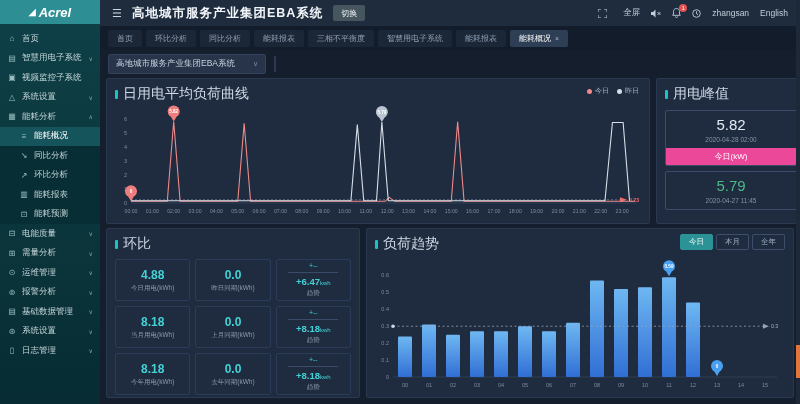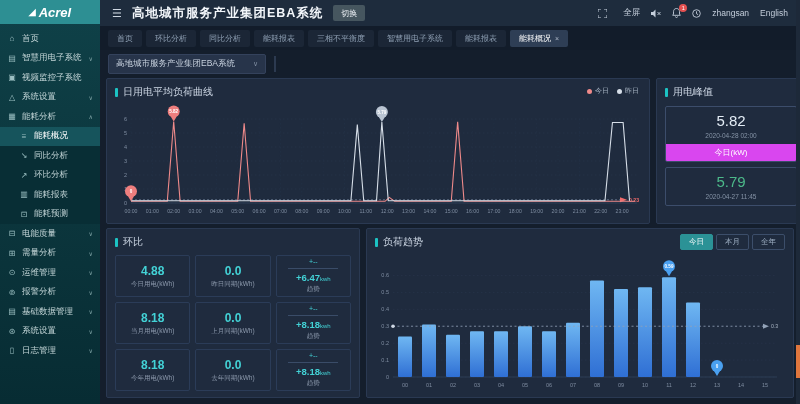--- a/index.html
+++ b/index.html
@@ -56,37 +56,37 @@
   .sel-org { width:158px; }
   .sel-dev { width:100px; }
   .vdiv { width:2px; height:16px; background:#2c3a50; }
 
   
   .panel { position:absolute; background:#1f2b3e; border:1px solid #2a3952; border-radius:2px; }
   #chart-panel  { left:106px; top:78px;  width:544px; height:146px; }
   #peak-panel   { left:656px; top:78px;  width:150px; height:146px; }
   #huanbi-panel { left:106px; top:228px; width:254px; height:170px;text-align:right; }
   #trend-panel  { left:366px; top:228px; width:428px; height:170px; }
-  .ptitle { display:flex; align-items:center; gap:5px; padding:6px 8px 2px; font-size:10px;
+  .ptitle { display:flex; align-items:center; gap:5px; padding:6px 8px 2px; font-size:14px;
     color:#cfd9e6; }
   .accent { width:3px; height:9px; background:#1cc3c3; border-radius:1px; }
 
   .legend { position:absolute; right:10px; top:7px; display:flex; gap:8px; font-size:7px;
     color:#aab6c5; align-items:center; }
   .legend .litem { display:flex; align-items:center; gap:3px; cursor:pointer; }
   .ldot { width:5px; height:5px; border-radius:50%; display:inline-block; }
 
   
   .pcard { margin:5px 8px 0; border:1px solid #3c4d6b; border-radius:2px; text-align:center;
     overflow:hidden; }
   .pval { font-size:15px; color:#e3ecf5; padding-top:5px; }
   .pval.green { color:#4cb98a; }
   .ptime { font-size:6.5px; color:#8593a6; padding:3px 0 5px; }
   .pfoot { height:17px; line-height:17px; font-size:8px; color:#fff; cursor:pointer; }
-  .pfoot.blue { background:#d946ef; }
+  .pfoot.blue { background:#ec4899; }
   .pfoot.green { background:#3f9d63; }
 
   
   .hgrid { display:grid; grid-template-columns:repeat(3,1fr); grid-auto-rows:1fr; gap:5px;
     padding:4px 8px 8px; height:148px; }
   .cell { border:1px solid #2b3c58; border-radius:2px; display:flex; flex-direction:column;
     align-items:center; justify-content:center; gap:2px; }
   .cell .big { font-size:12px; font-weight:bold; color:#43d2d6; }
   .cell .big:empty { display:none; }
   .cell .pct { font-size:7px; color:#43d2d6; }

